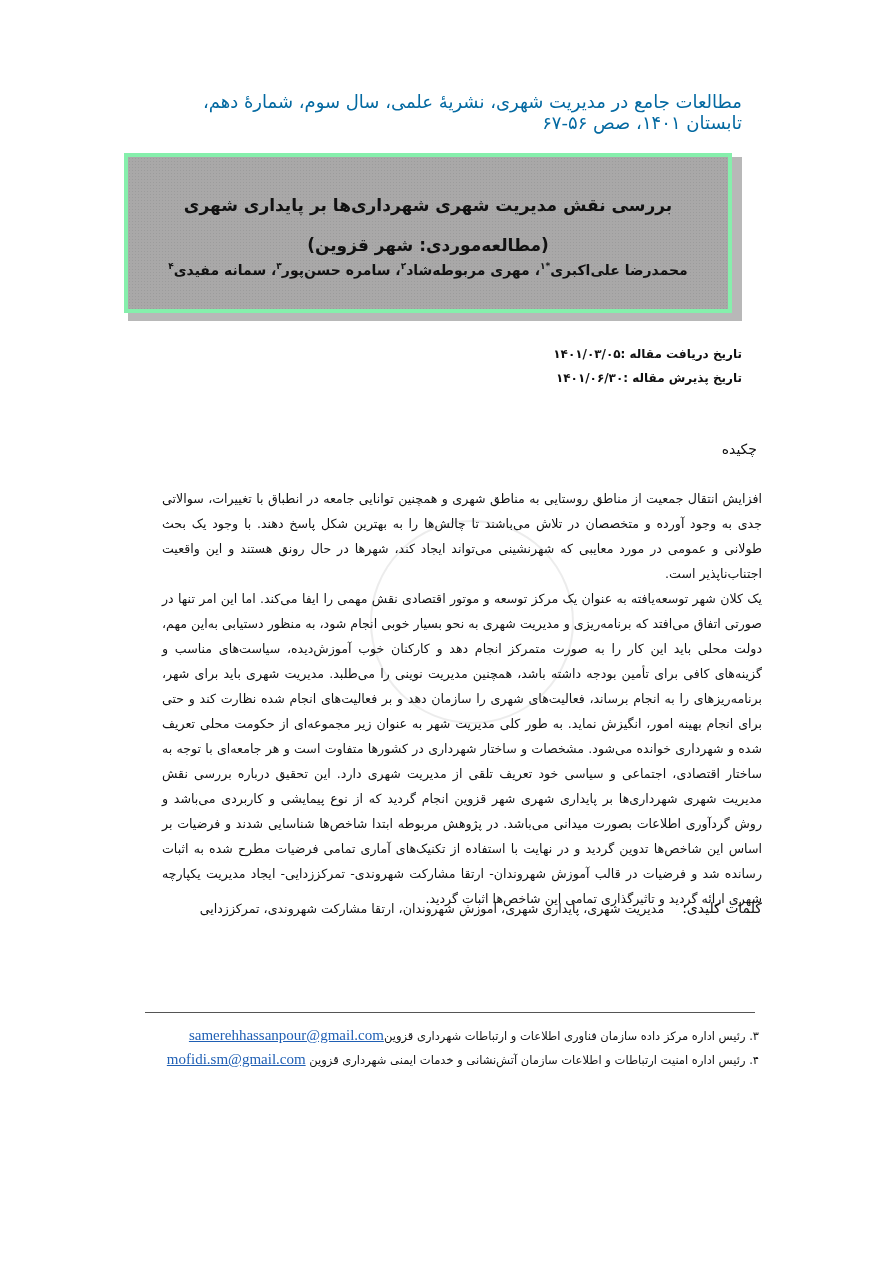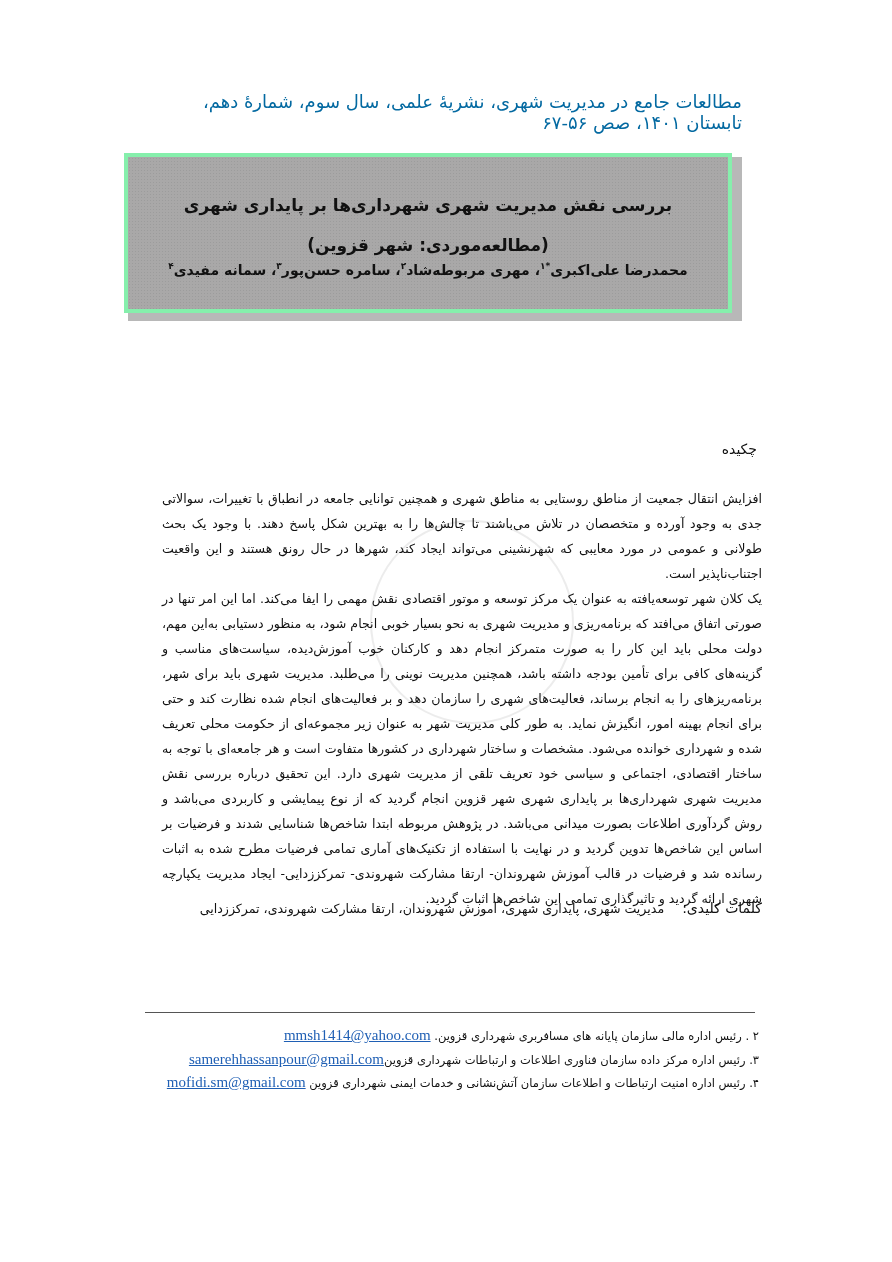--- a/index.html
+++ b/index.html
@@ -80,40 +80,43 @@
     <div class="authors">
       <span>محمدرضا علی‌اکبری</span><sup>*۱</sup>،
       <span>مهری  مربوطه‌شاد</span><sup>۲</sup>،
       <span>سامره حسن‌پور</span><sup>۳</sup>،
       <span>سمانه مفیدی</span><sup>۴</sup>
     </div>
   </div>
 </div>
 
 <div class="dates">
+  <div>
+    <span>تاریخ دریافت مقاله :</span><span>۱۴۰۱/۰۳/۰۵</span>
+  </div>
+  <div>
+    <span>تاریخ پذیرش مقاله :</span><span>۱۴۰۱/۰۶/۳۰</span>
+  </div>
 </div>
 
 <div class="abstract-heading">چکیده</div>
 
 <div class="watermark"></div>
 
 <div class="abstract">
   <p>افزایش انتقال جمعیت از مناطق روستایی به مناطق شهری و همچنین توانایی جامعه در انطباق با تغییرات، سوالاتی جدی به وجود آورده و متخصصان در تلاش می‌باشند تا چالش‌ها را به بهترین شکل پاسخ دهند. با وجود یک بحث طولانی و عمومی در مورد معایبی که شهرنشینی می‌تواند ایجاد کند، شهرها در حال رونق هستند و این واقعیت اجتناب‌ناپذیر است.</p>
   <p>یک کلان شهر توسعه‌یافته به عنوان یک مرکز توسعه و موتور اقتصادی نقش مهمی را ایفا می‌کند. اما این امر تنها در صورتی اتفاق می‌افتد که برنامه‌ریزی و مدیریت شهری به نحو بسیار خوبی انجام شود، به منظور دستیابی به‌این مهم، دولت محلی باید این کار را به صورت متمرکز انجام دهد و کارکنان خوب آموزش‌دیده، سیاست‌های مناسب و گزینه‌های کافی برای تأمین بودجه داشته باشد، همچنین مدیریت نوینی را می‌طلبد. مدیریت شهری باید برای شهر، برنامه‌ریزهای را به انجام برساند، فعالیت‌های شهری را سازمان دهد و بر فعالیت‌های انجام شده نظارت کند و حتی برای انجام بهینه امور، انگیزش نماید. به طور کلی مدیریت شهر به عنوان زیر مجموعه‌ای از حکومت محلی تعریف شده و شهرداری خوانده می‌شود. مشخصات و ساختار شهرداری در کشورها متفاوت است و هر جامعه‌ای با توجه به ساختار اقتصادی، اجتماعی و سیاسی خود تعریف تلقی از مدیریت شهری دارد. این تحقیق درباره بررسی نقش مدیریت شهری شهرداری‌ها بر پایداری شهری شهر قزوین انجام گردید که از نوع پیمایشی و کاربردی می‌باشد و روش گردآوری اطلاعات بصورت میدانی می‌باشد. در پژوهش مربوطه ابتدا شاخص‌ها شناسایی شدند و فرضیات بر اساس این شاخص‌ها تدوین گردید و در نهایت با استفاده از تکنیک‌های آماری تمامی فرضیات مطرح شده به اثبات رسانده شد و فرضیات در قالب آموزش شهروندان- ارتقا مشارکت شهروندی- تمرکززدایی- ایجاد مدیریت یکپارچه شهری ارائه گردید و تاثیرگذاری تمامی این شاخص‌ها اثبات گردید.</p>
 </div>
 
 <div class="keywords">
   <span class="kw-label">کلمات کلیدی:</span><span>مدیریت شهری، پایداری شهری، آموزش شهروندان، ارتقا مشارکت شهروندی، تمرکززدایی</span>
 </div>
 
 <div class="footnote-rule"></div>
 
 <div class="footnotes">
   <div class="footnote">
-    <span>۲ . رئیس اداره مالی سازمان پایانه های مسافربری شهرداری قزوین. </span><a>mmsh1414@yahoo.com</a>
-  </div>
-  <div class="footnote">
     <span>۳. رئیس اداره مرکز داده سازمان  فناوری اطلاعات و ارتباطات شهرداری قزوین</span><a>samerehhassanpour@gmail.com</a>
   </div>
   <div class="footnote">
     <span>۴. رئیس اداره امنیت ارتباطات و اطلاعات سازمان آتش‌نشانی و خدمات ایمنی شهرداری قزوین  </span><a>mofidi.sm@gmail.com</a>
   </div>
 </div>
 
 </body></html>

